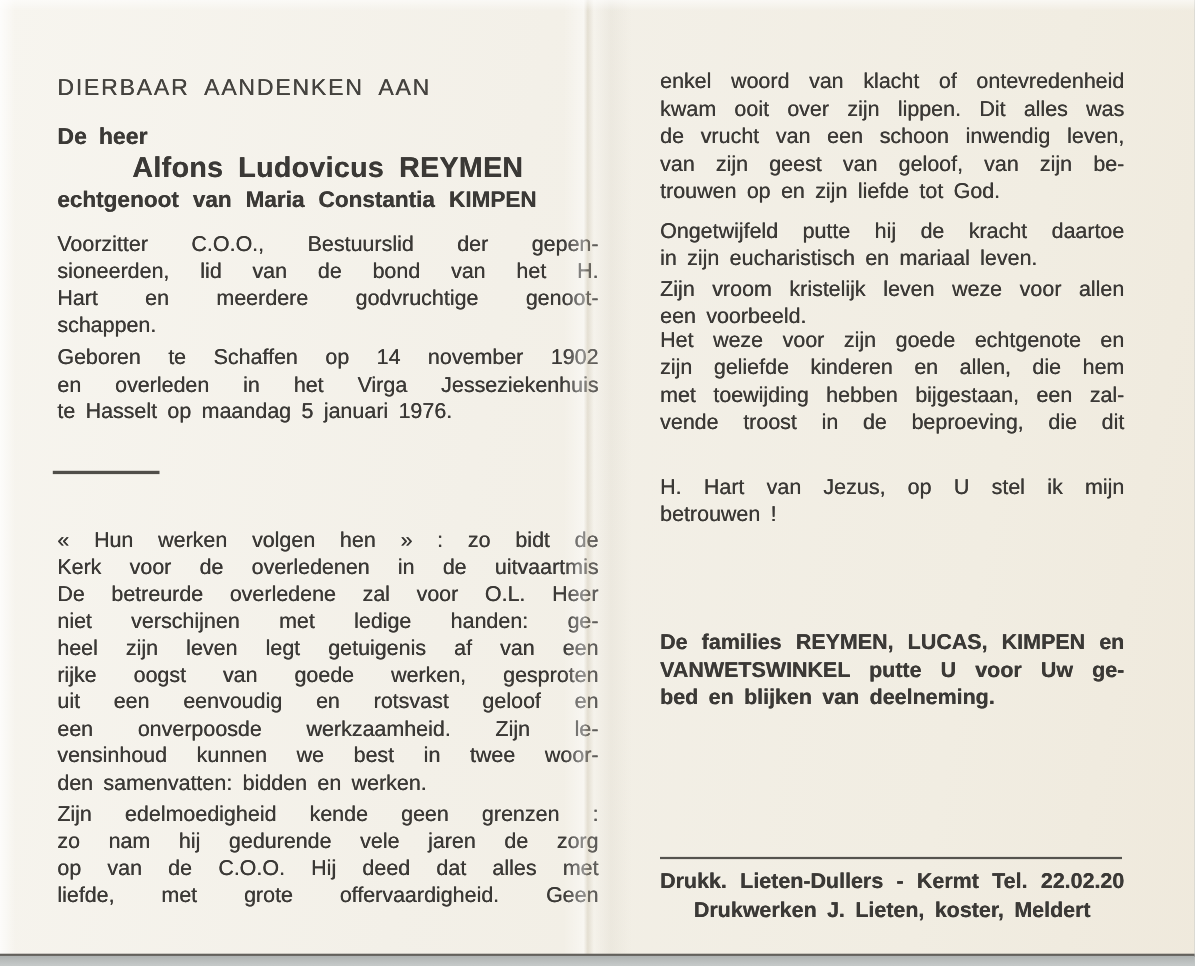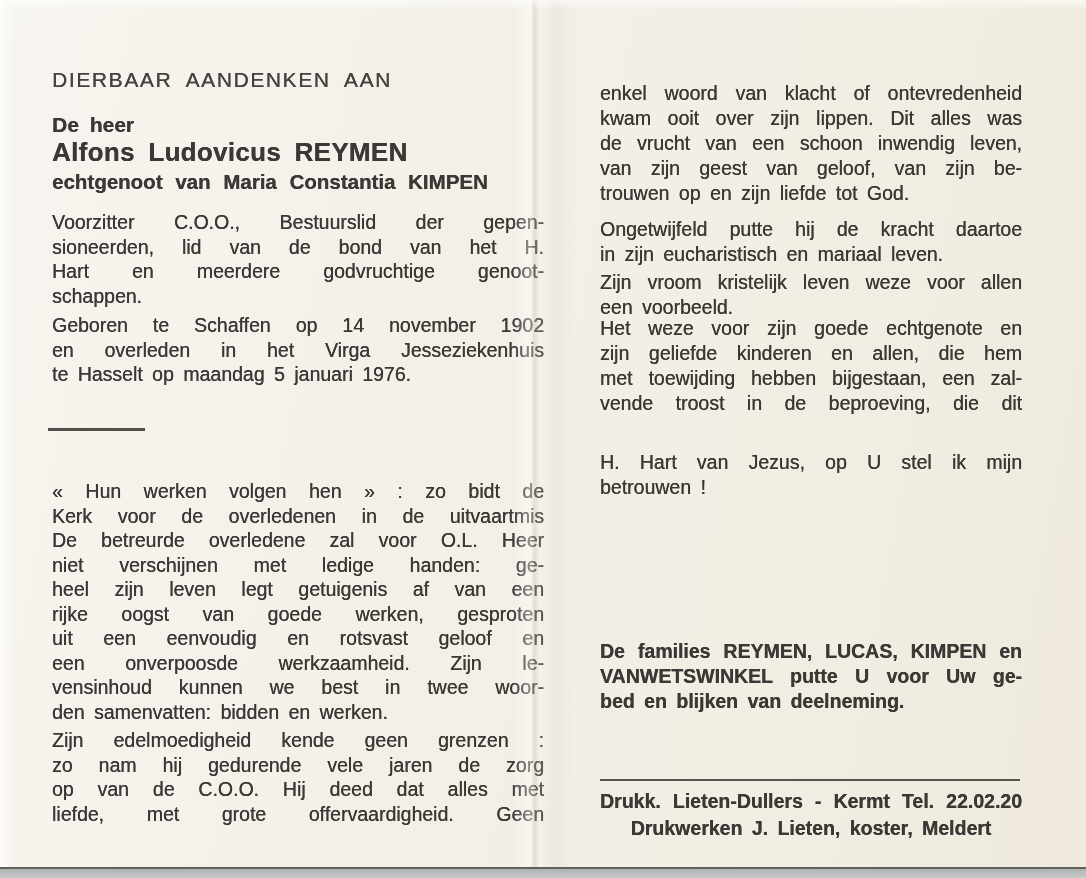--- a/index.html
+++ b/index.html
@@ -66,27 +66,27 @@
 
   .block { position: absolute; left: 0; width: 100%; }
 
   
   .memorial-header {
     font-size: 21px; font-weight: 400;
     letter-spacing: 1.6px; word-spacing: 7px;
     color: #45433f;
   }
   .salutation { font-size: 21px; font-weight: 700; word-spacing: 5px; }
-  .deceased-name { font-size: 26px; font-weight: 700; word-spacing: 6px; letter-spacing: 0.3px; }
+  .deceased-name { font-size: 26px; font-weight: 700; word-spacing: 6px; letter-spacing: 0.3px; text-align: center; }
   .spouse-line { font-size: 20.5px; font-weight: 700; word-spacing: 7px; }
 
   
   .para { font-size: 19.5px; }
   .page-left  .para { line-height: 24.5px; }
-  .page-right .para { line-height: 25px; margin-top: 19px; }
+  .page-right .para { line-height: 25px; }
   .para .line { text-align: justify; text-align-last: justify; word-spacing: 2px; }
   .para .line.last { text-align-last: left; word-spacing: 4px; }
   .para.cont .line.last { text-align-last: justify; } 
   .para.bold { font-weight: 700; }
 
   .rule { position: absolute; background: #504e49; }
   .rule-left { left: -4px; top: 428px; width: 97px; height: 3px; }
   .rule-printer { left: 0; top: 779px; width: 420px; height: 2px; background: #55534e; }
 
   .printer-line { font-size: 19.5px; font-weight: 700; line-height: 25px; }
@@ -168,21 +168,21 @@
           <div class="line">zijn geliefde kinderen en allen, die hem</div>
           <div class="line">met toewijding hebben bijgestaan, een zal-</div>
           <div class="line">vende troost in de beproeving, die dit</div>
         </div>
 
       <div class="block para" style="top:431px">
           <div class="line">H. Hart van Jezus, op U stel ik mijn</div>
           <div class="line last">betrouwen !</div>
         </div>
 
-      <div class="block para bold" style="top:620px">
+      <div class="block para bold" style="top:572px">
           <div class="line">De families REYMEN, LUCAS, KIMPEN en</div>
           <div class="line">VANWETSWINKEL putte U voor Uw ge-</div>
           <div class="line last">bed en blijken van deelneming.</div>
         </div>
 
       <div class="rule rule-printer"></div>
 
       <div class="block printer-line printer-line-1" style="top:789px">Drukk. Lieten-Dullers - Kermt Tel. 22.02.20</div>
 
       <div class="block printer-line printer-line-2" style="top:816px">Drukwerken J. Lieten, koster, Meldert</div>

